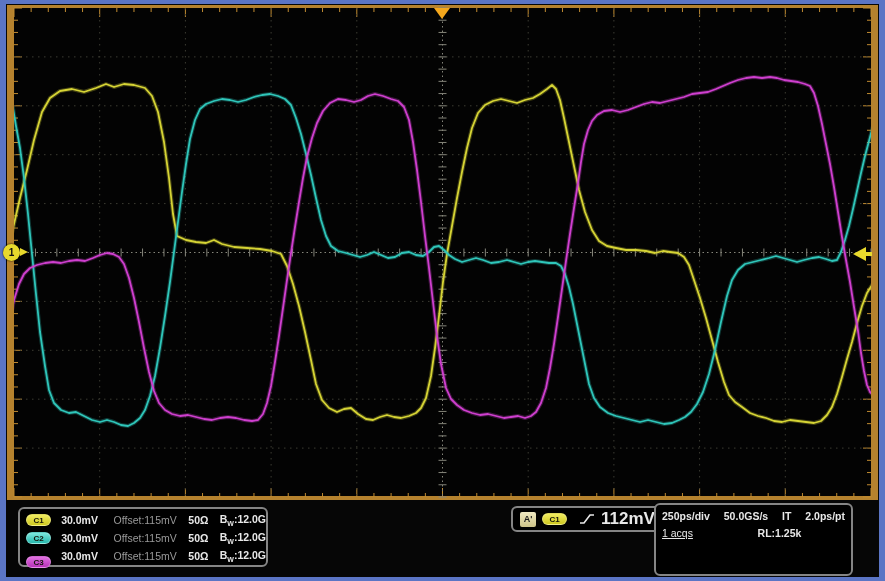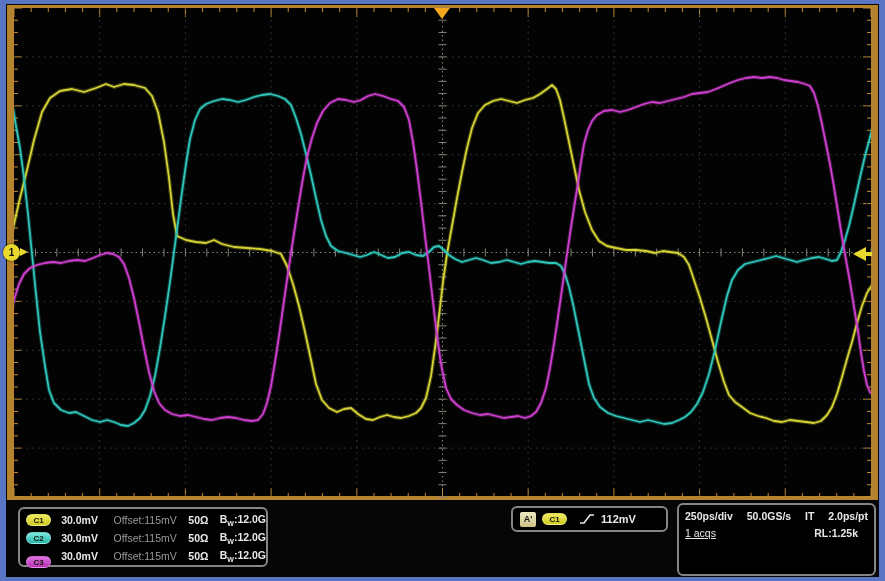--- a/index.html
+++ b/index.html
@@ -63,29 +63,29 @@
   .col-scale { width:46px;text-align:center; }
   .col-offset { width:88px; color:#9a9a9a; font-weight:normal;text-align:center; }
   .col-imp { width:32px; }
   .col-bw sub { font-size:7px; }
 
   .trig-box { left:511px; top:506px; width:157px; height:26px; display:flex; align-items:center; padding:0 7px; gap:6px; }
   .a-badge {
     width:16px; height:15px; background:linear-gradient(#efe9c2,#cdc388); color:#1a1a1a;
     font-size:9px; font-weight:bold; text-align:center; line-height:15px; border-radius:2px;
   }
-  .trig-level-text { font-size:11px; font-weight:bold;text-align:center; }
-
-  .acq-box { left:677px; top:503px; width:199px; height:73px; padding:2px 6px; font-size:10.5px; font-weight:bold; }
+  .trig-level-text { font-size:17px; font-weight:bold;text-align:center; }
+
+  .acq-box { left:654px; top:503px; width:199px; height:73px; padding:2px 6px; font-size:10.5px; font-weight:bold; }
   .acq-row { display:flex; align-items:center; height:17px; }
   .acq-row1 { justify-content:space-between; }
   .status-stopped { color:#e03030; width:62px; }
   .run-mode { flex:1; text-align:center; }
   .acq-count { width:62px; font-weight:normal;text-decoration:underline; }
-  .rl { flex:1; text-align:right; padding-right:10px; }
+  .rl { flex:1; text-align:center; padding-right:10px; }
   .cons { margin-right:10px; }
   .acq-time { margin-left:auto; color:#f0a81c; }
   .arrow-green-icon { width:10px; height:15px; }
   .slope-icon { width:16px; height:14px; }
 </style>
 </head>
 <body>
 
 <div class="screen">
   <div class="crt"></div>

